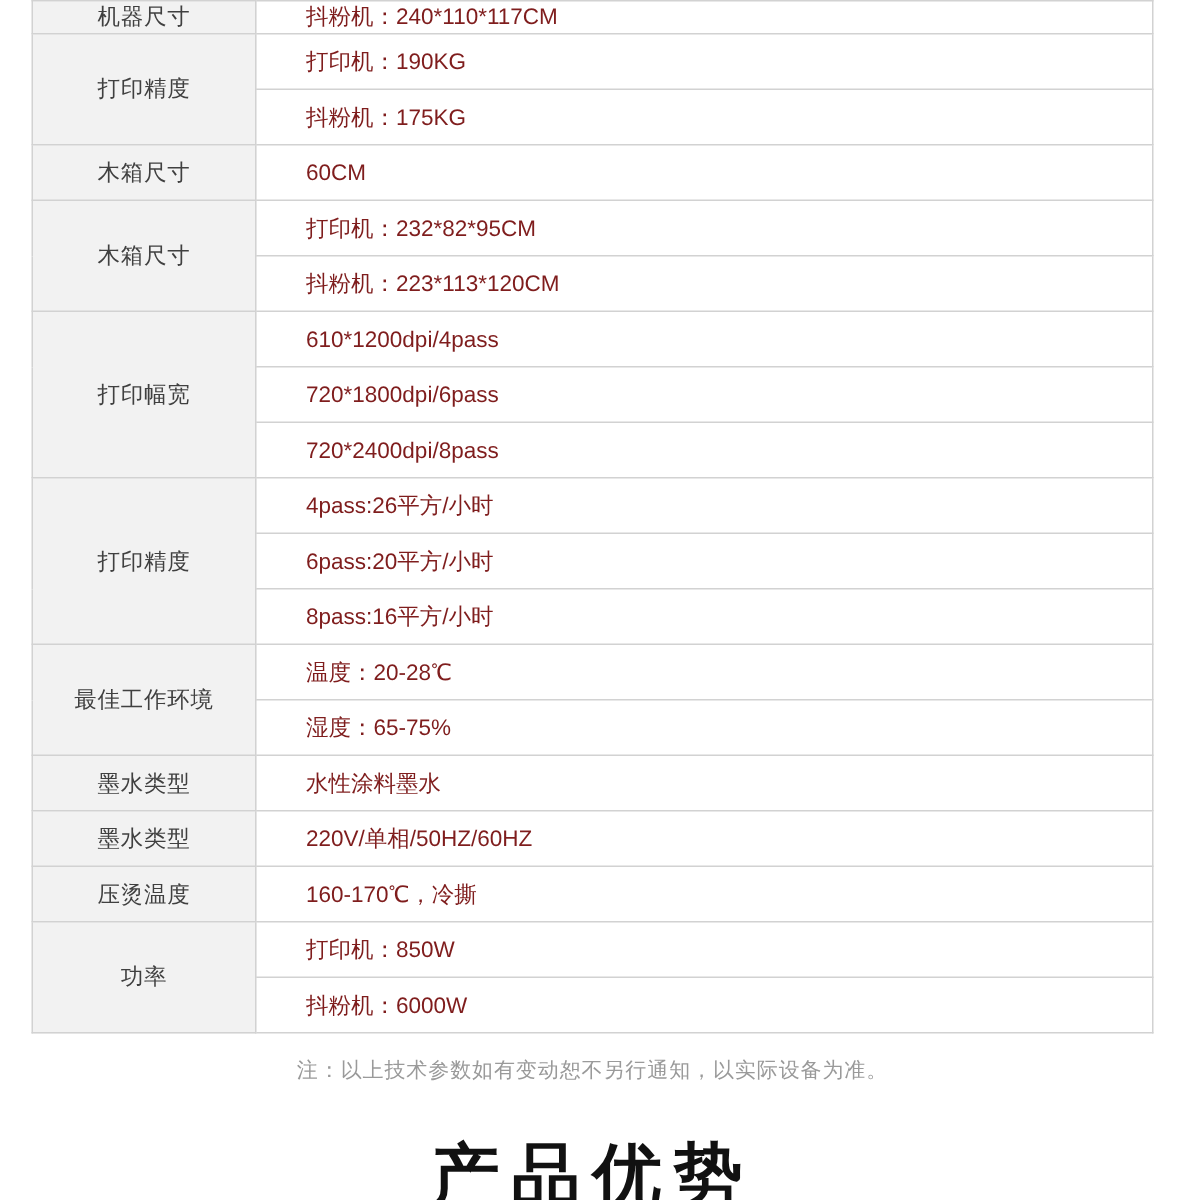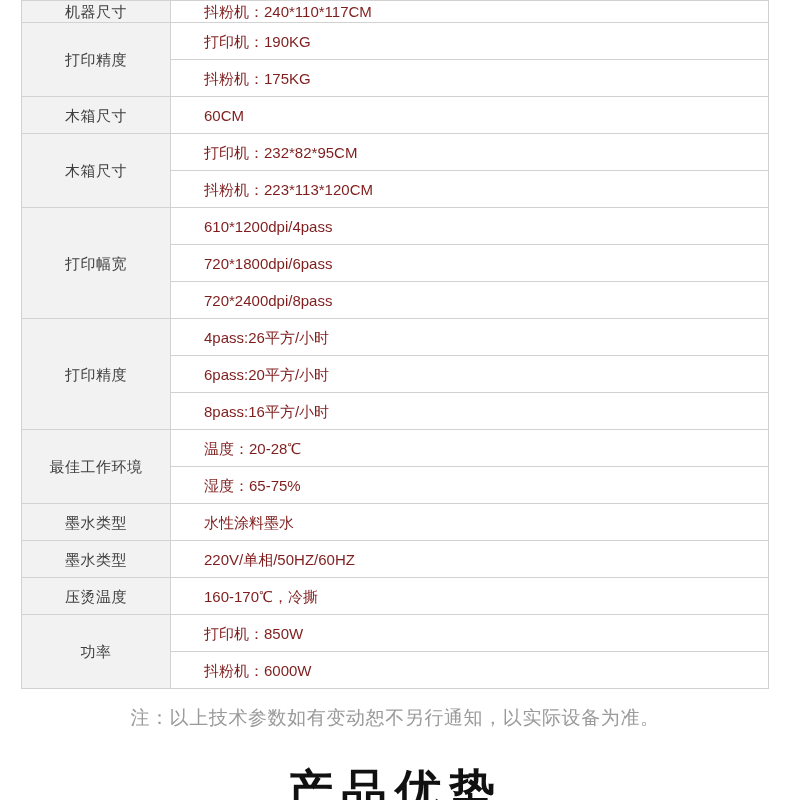--- a/index.html
+++ b/index.html
@@ -49,21 +49,21 @@
     color: #7f1d1d;
     line-height: 1.4;
   }
   .row-h {
     height: 36px;
   }
   .note {
     width: 748px;
     margin: 0 auto;
     text-align: center;
-    font-size: 19px;
+    font-size: 14px;
     color: #9a9a9a;
     padding-top: 16px;
     padding-bottom: 6px;
     letter-spacing: 0.6px;
   }
   .section-title-wrap {
     width: 790px;
     text-align: center;
     margin-top: 24px;
   }

